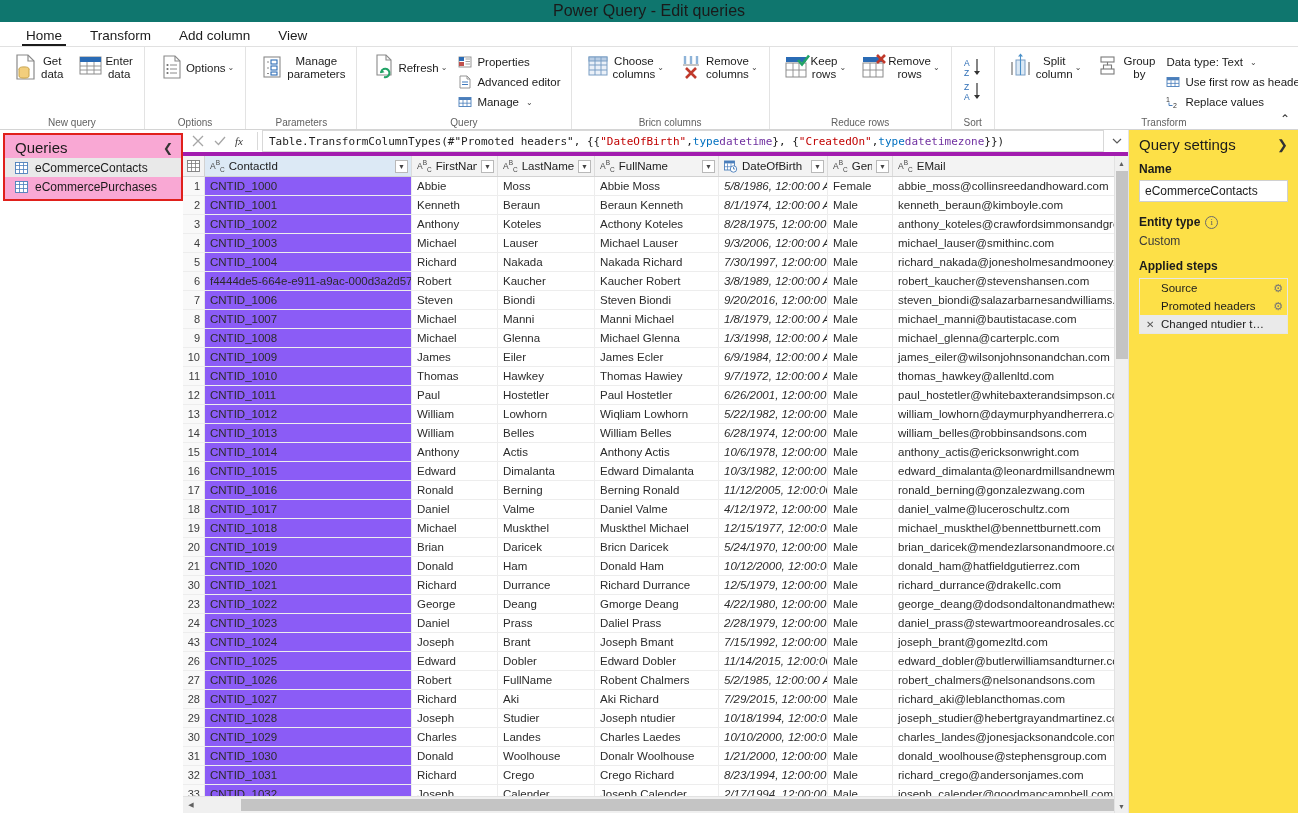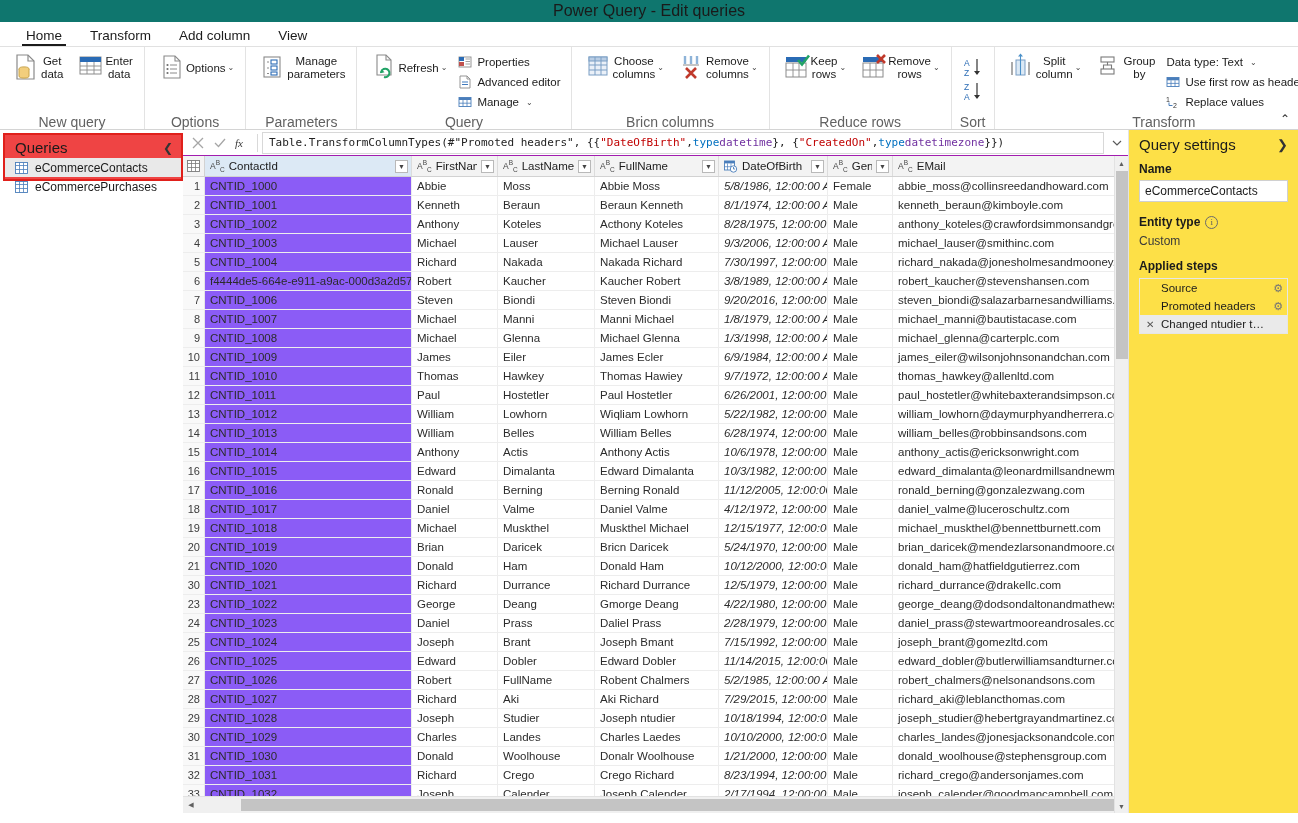--- a/index.html
+++ b/index.html
@@ -41,21 +41,21 @@
     background:#ffffff; position:relative;
   }
   .rgroup {
     display:flex; flex-direction:column; justify-content:space-between;
     border-right:1px solid #e3e3e3; padding:3px 5px 0 5px;
     position:relative;
   }
   .rgroup:last-child { border-right:none; }
   .rgroup-items { display:flex; align-items:flex-start; flex:1; }
   .rgroup-label {
-    font-size:14px; color:#616161; text-align:center;
+    font-size:10px; color:#616161; text-align:center;
     padding-bottom:2px; height:13px; line-height:13px;
   }
   .bigbtn {
     display:flex; flex-direction:row; align-items:center;
     width:auto; min-width:44px; padding:2px 6px 0 6px; cursor:default;
   }
   .bigbtn .glyph { height:30px; display:flex; align-items:center; }
   .bigbtn .cap {
     font-size:11.5px; line-height:13px; text-align:center; color:#1b1b1b;
     margin-top:2px; white-space:pre-line;
@@ -72,42 +72,42 @@
   .ribbon-collapse {
     position:absolute; right:8px; bottom:3px; font-size:12px; color:#333;
     cursor:default;
   }
 
   
   .workarea { display:flex; height:683px; }
 
   
   .queries-pane {
-    width:180px; flex:0 0 180px; background:#ef4444;
-    border:2px solid #e0201b; margin:3px 0 0 3px; height:48px;
+    width:180px; flex:0 0 180px; background:#f9a8d4;
+    border:2px solid #e0201b; margin:3px 0 0 3px; height:68px;
     position:relative;
   }
   .queries-head {
     display:flex; align-items:center; justify-content:space-between;
     padding:4px 8px 2px 10px;
   }
   .queries-title { font-size:15px; color:#1b1b1b; }
   .queries-collapse { font-size:12px; color:#333; cursor:default; }
   .qitem {
     display:flex; align-items:center; gap:7px; height:19px;
     padding-left:10px; font-size:12px; color:#1b1b1b; cursor:default;
   }
   .qitem.sel { background:#e9e9e9; }
 
   
   .center { flex:1; display:flex; flex-direction:column; min-width:0; }
 
   .fbar {
     display:flex; align-items:center; height:26px;
-    border-bottom:1px solid #a21caf; padding-left:4px;
+    border-bottom:4px solid #a21caf; padding-left:4px;
   }
   .fbtn {
     width:22px; height:22px; display:flex; align-items:center;
     justify-content:center; cursor:default;
   }
   .fsep { width:1px; height:18px; background:#d9d9d9; margin:0 4px; }
   .fformula {
     flex:1; height:22px; border:1px solid #d8d8d8; background:#fff;
     display:flex; align-items:center; padding:0 6px; margin-right:2px;
     font-family:"DejaVu Sans Mono", monospace; font-size:11px;
@@ -991,21 +991,21 @@
               <div class="gnum">24</div>
               <div class="gc w-id idcol">CNTID_1023</div>
               <div class="gc w-first">Daniel</div>
               <div class="gc w-last">Prass</div>
               <div class="gc w-full">Daliel Prass</div>
               <div class="gc w-dob datecol">2/28/1979, 12:00:00 AM</div>
               <div class="gc w-gender">Male</div>
               <div class="gc w-email">daniel_prass@stewartmooreandrosales.com</div>
             </div>
             <div class="grow">
-              <div class="gnum">25</div>
+              <div class="gnum">43</div>
               <div class="gc w-id idcol">CNTID_1024</div>
               <div class="gc w-first">Joseph</div>
               <div class="gc w-last">Brant</div>
               <div class="gc w-full">Joseph Bmant</div>
               <div class="gc w-dob datecol">7/15/1992, 12:00:00 AM</div>
               <div class="gc w-gender">Male</div>
               <div class="gc w-email">joseph_brant@gomezltd.com</div>
             </div>
             <div class="grow">
               <div class="gnum">26</div>

